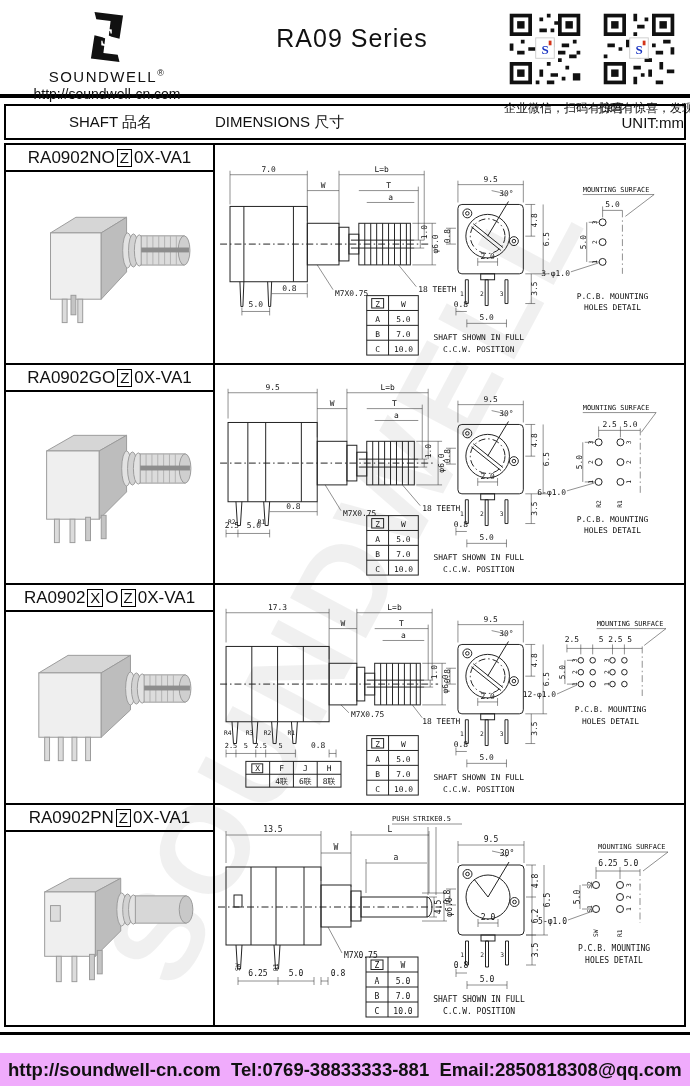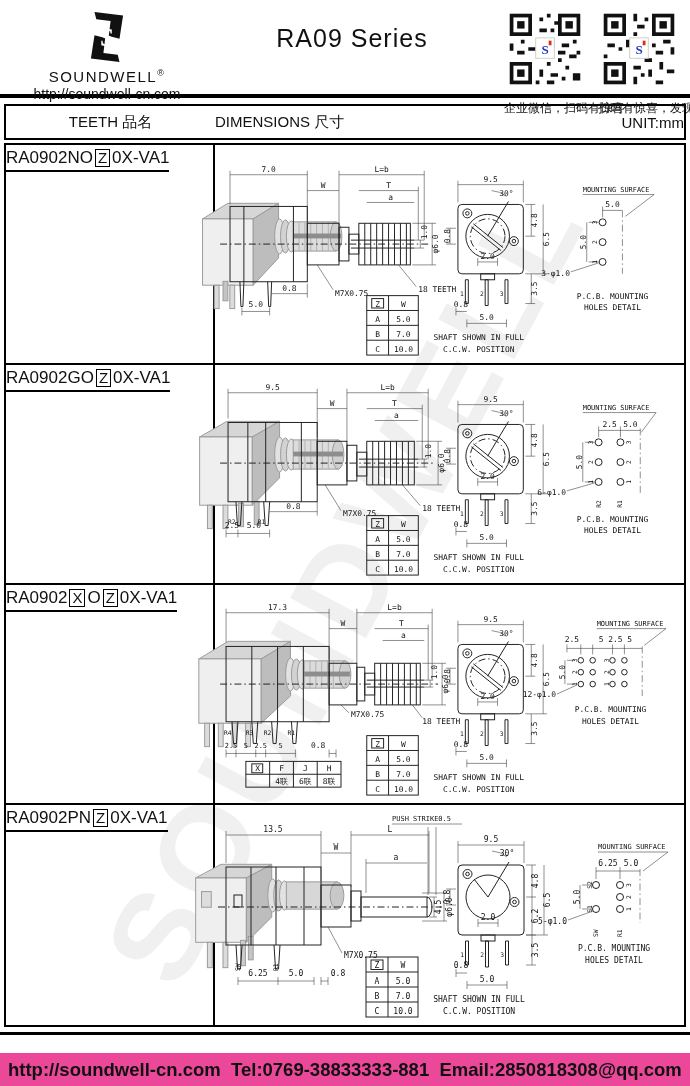--- a/index.html
+++ b/index.html
@@ -19,37 +19,37 @@
   .qrcap{font-size:12px;margin-top:8px;white-space:nowrap}
   .rule{height:4px;background:#000;margin-top:0}
   
   .thead{margin:6px 4px 3px;border:2px solid #000;height:36px;display:flex;align-items:center;font-size:15px}
   .th-model{width:209px;text-align:center;white-space:pre}
   .th-dim{flex:1;text-align:left;white-space:pre}
   .th-unit{width:110px;text-align:right}
   .tbody{margin:0 4px;border:2px solid #000;position:relative;overflow:hidden;background:#fff}
   .trow{display:flex;height:220px;border-bottom:2px solid #000;position:relative;z-index:1}
   .trow:last-child{border-bottom:none}
-  .mcell{width:209px;border-right:2px solid #000;display:flex;flex-direction:row}
+  .mcell{width:209px;border-right:2px solid #000;display:flex;flex-direction:column}
   .mname{height:27px;border-bottom:2px solid #000;display:flex;align-items:center;justify-content:center;font-size:17px;white-space:pre}
   .mbox{border:1.5px solid #000;padding:0 2px;margin:0 2px;font-size:15px;line-height:16px;display:inline-block}
   .mbox:empty{display:none}
   .photo-wrap{flex:1;display:flex;align-items:center;justify-content:center}
   .dcell{flex:1;position:relative}
   .dwg{position:absolute;inset:0;width:100%;height:100%}
   .dwg .ln{stroke:#222;stroke-width:1;fill:none}
   .dwg .dim{stroke:#333;stroke-width:.55;fill:none}
   .dwg .tbl{stroke:#222;stroke-width:1;fill:none}
   .dwg .cl{stroke-dasharray:7 3 1.5 3}
   .dwg .txt text{font:8px "DejaVu Sans Mono",monospace;fill:#111;stroke:none}
   .tc{text-anchor:middle}.te{text-anchor:end}
   .s7{font-size:7px!important}.s6{font-size:6.3px!important}
   .wm{position:absolute;left:50%;top:50%;transform:translate(-50%,-50%) rotate(-62deg);font-size:125px;font-weight:bold;letter-spacing:8px;color:#000;opacity:.055;white-space:nowrap;z-index:0;pointer-events:none}
   .pre-footer{height:3px;background:#000;margin-top:5px}
-  .footer{position:absolute;left:0;right:0;bottom:0;height:33px;background:#ec4899;display:flex;align-items:center;padding-left:8px;font-size:18.5px;font-weight:600;white-space:pre}
+  .footer{position:absolute;left:0;right:0;bottom:0;height:33px;background:#f0abfc;display:flex;align-items:center;padding-left:8px;font-size:18.5px;font-weight:600;white-space:pre}
   .photo .pb{stroke:#9a9a9a;stroke-width:1}
 </style>
 </head>
 <body>
 
 <div class="page">
 
   <div class="header">
     <div class="logoblk">
       <svg width="50" height="58" viewBox="0 0 56 60">
@@ -104,21 +104,21 @@
           <text x="42" y="47" text-anchor="middle" font-size="14" font-weight="bold" fill="#1a35c2" font-family="Liberation Serif,serif">S</text>
           <rect x="46" y="33" width="3" height="5" fill="#d23318"></rect>
         </svg>
         <div class="qrcap">扫码有惊喜，发现更多产品</div>
       </div>
     </div>
   </div>
   <div class="rule"></div>
 
   <div class="thead">
-    <div class="th-model">TEETH 品名</div>
+    <div class="th-model">SHAFT 品名</div>
     <div class="th-dim">DIMENSIONS 尺寸</div>
     <div class="th-unit">UNIT:mm</div>
   </div>
 
   <div class="tbody">
     <div class="wm">SOUNDWELL</div>
 
     <div class="trow">
       <div class="mcell">
         <div class="mname"><span>RA0902NO</span><span class="mbox">Z</span><span></span><span>0X-VA1</span></div>

